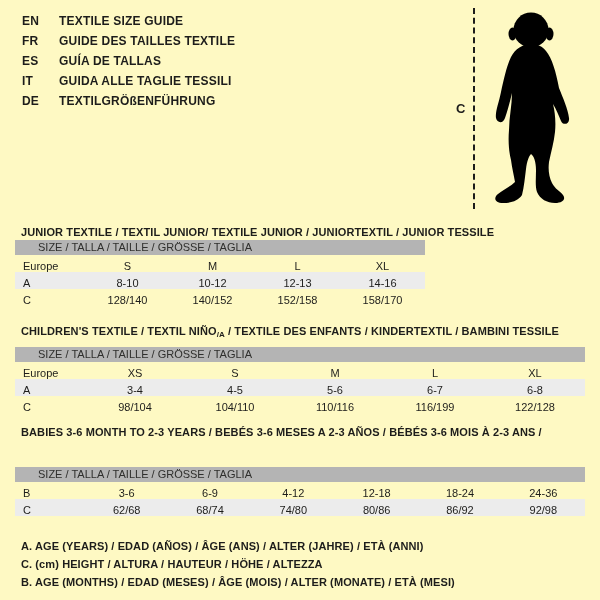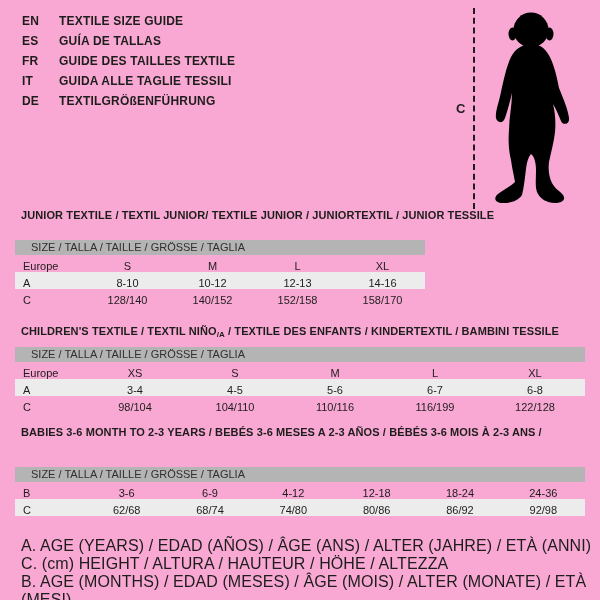--- a/index.html
+++ b/index.html
@@ -1,72 +1,72 @@
 <!DOCTYPE html>
 <html><head>
 <meta charset="utf-8">
 <style>
   html,body { margin:0; padding:0; background:#fff; }
   #canvas {
-    position:relative; width:600px; height:600px; background:#f9a8d4;
+    position:relative; width:600px; height:600px; background:#fef9c3;
     font-family:"Liberation Sans", sans-serif; color:#1d1d1b; overflow:hidden;
   }
 
   
   .lang-guide { position:absolute; left:22px; top:11px; }
   .lang-row { display:flex; font-weight:bold; font-size:12px; line-height:20px; letter-spacing:0.2px; }
   .lang-code { width:37px; }
 
   
   .measure-label { position:absolute; left:456px; top:101px; font-weight:bold; font-size:13px; }
   .measure-line { position:absolute; left:473px; top:8px; height:201px; width:0; border-left:2px dashed #1d1d1b; }
   .baby-svg { position:absolute; left:482px; top:8px; width:98px; height:202px; }
 
   
   .tbl-title { position:absolute; left:21px; font-weight:bold; font-size:11px; letter-spacing:0.1px; line-height:18px; }
-  .t1-title { top:206px; }
+  .t1-title { top:223px; }
   .t2-title { top:322px; }
   .t3-title { top:423px; }
   .subscript { font-size:8px; vertical-align:-2px; }
 
   
   .size-table { position:absolute; left:15px; }
   .t1-pos { top:240px; width:410px; }
   .t2-pos { top:347px; width:570px; }
   .t3-pos { top:467px; width:570px; }
   .bar {
     height:15px; line-height:15px; background:#b4b4b4; color:#2f2f2d;
-    font-size:11px; padding-left:16px; box-sizing:border-box;
+    font-size:11px; padding-left:23px; box-sizing:border-box;
   }
   .row { display:flex; align-items:flex-end; height:17px; font-size:11px; }
   .row.shaded { background:#ececec; }
   .rlabel { width:70px; padding-left:8px; box-sizing:border-box; text-align:left; }
   .cell { flex:1; text-align:center; }
 
   
   .footnotes { position:absolute; left:21px; top:537px; }
-  .footnote { font-weight:normal; font-size:16px; line-height:18px; letter-spacing:0.1px; }
+  .footnote { font-weight:bold; font-size:11px; line-height:18px; letter-spacing:0.1px; }
 </style>
 </head>
 <body>
 
 <div id="canvas">
 
   <div class="lang-guide">
     <div class="lang-row">
       <span class="lang-code">EN</span>
       <span class="lang-label">TEXTILE SIZE GUIDE</span>
     </div>
     <div class="lang-row">
+      <span class="lang-code">FR</span>
+      <span class="lang-label">GUIDE DES TAILLES TEXTILE</span>
+    </div>
+    <div class="lang-row">
       <span class="lang-code">ES</span>
       <span class="lang-label">GUÍA DE TALLAS</span>
-    </div>
-    <div class="lang-row">
-      <span class="lang-code">FR</span>
-      <span class="lang-label">GUIDE DES TAILLES TEXTILE</span>
     </div>
     <div class="lang-row">
       <span class="lang-code">IT</span>
       <span class="lang-label">GUIDA ALLE TAGLIE TESSILI</span>
     </div>
     <div class="lang-row">
       <span class="lang-code">DE</span>
       <span class="lang-label">TEXTILGRÖßENFÜHRUNG</span>
     </div>
   </div>

